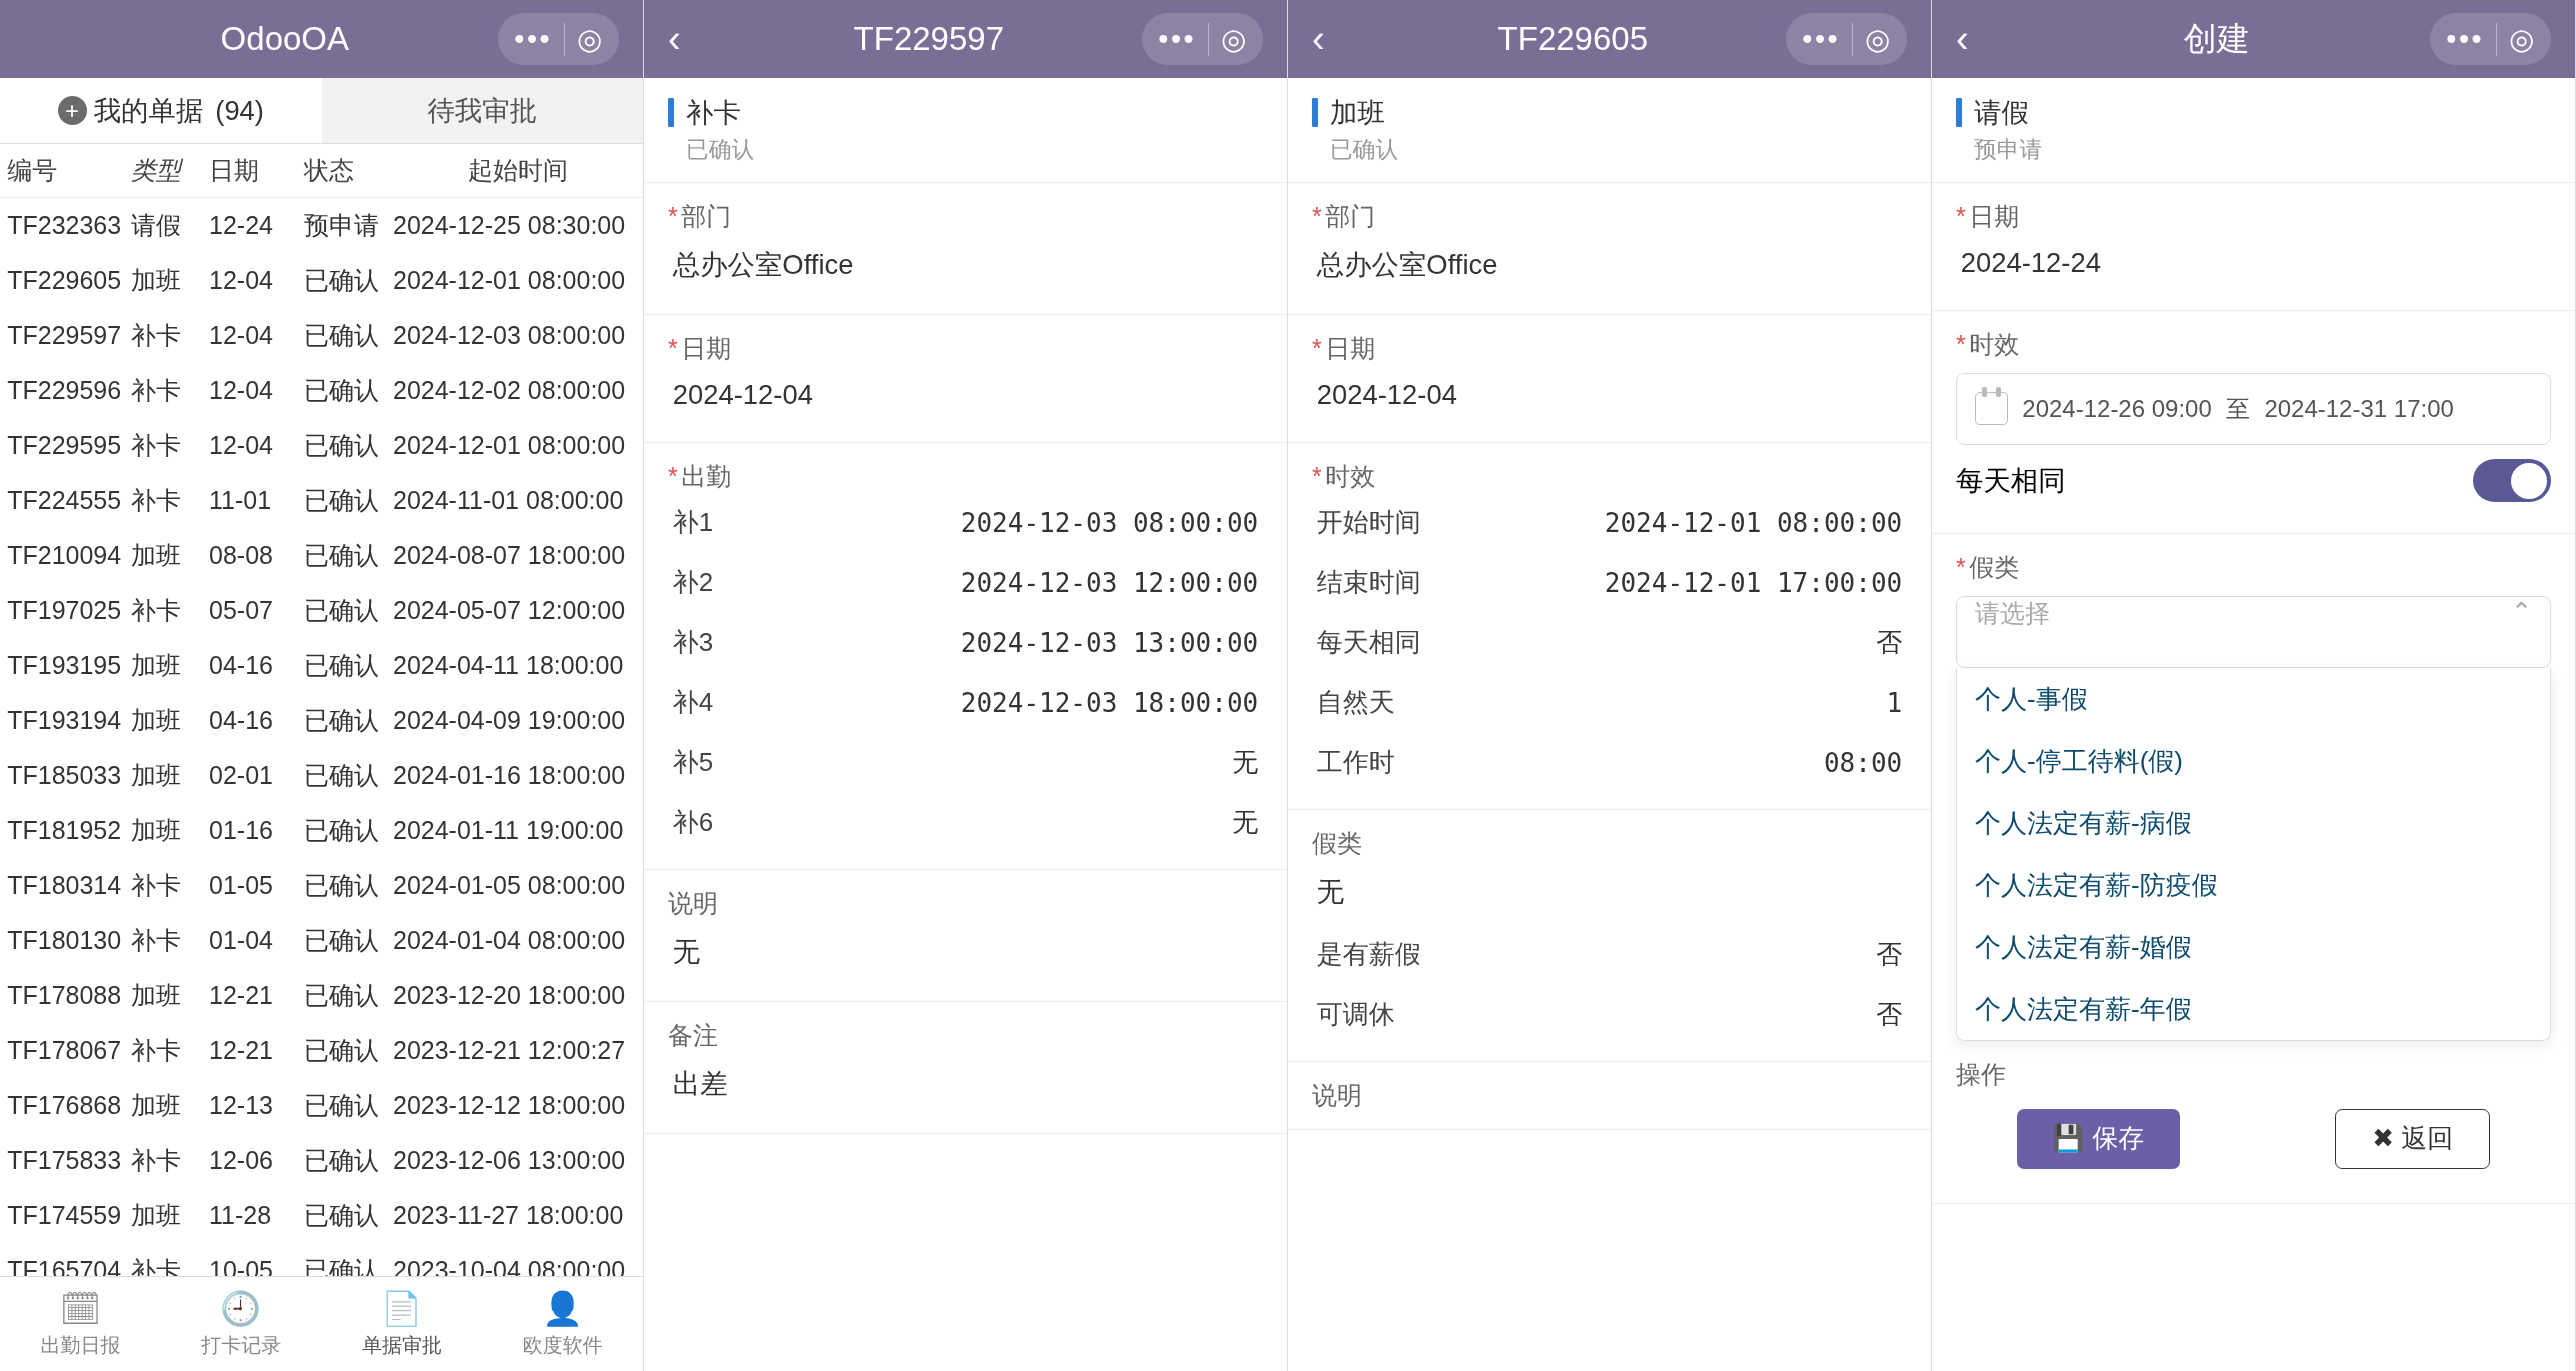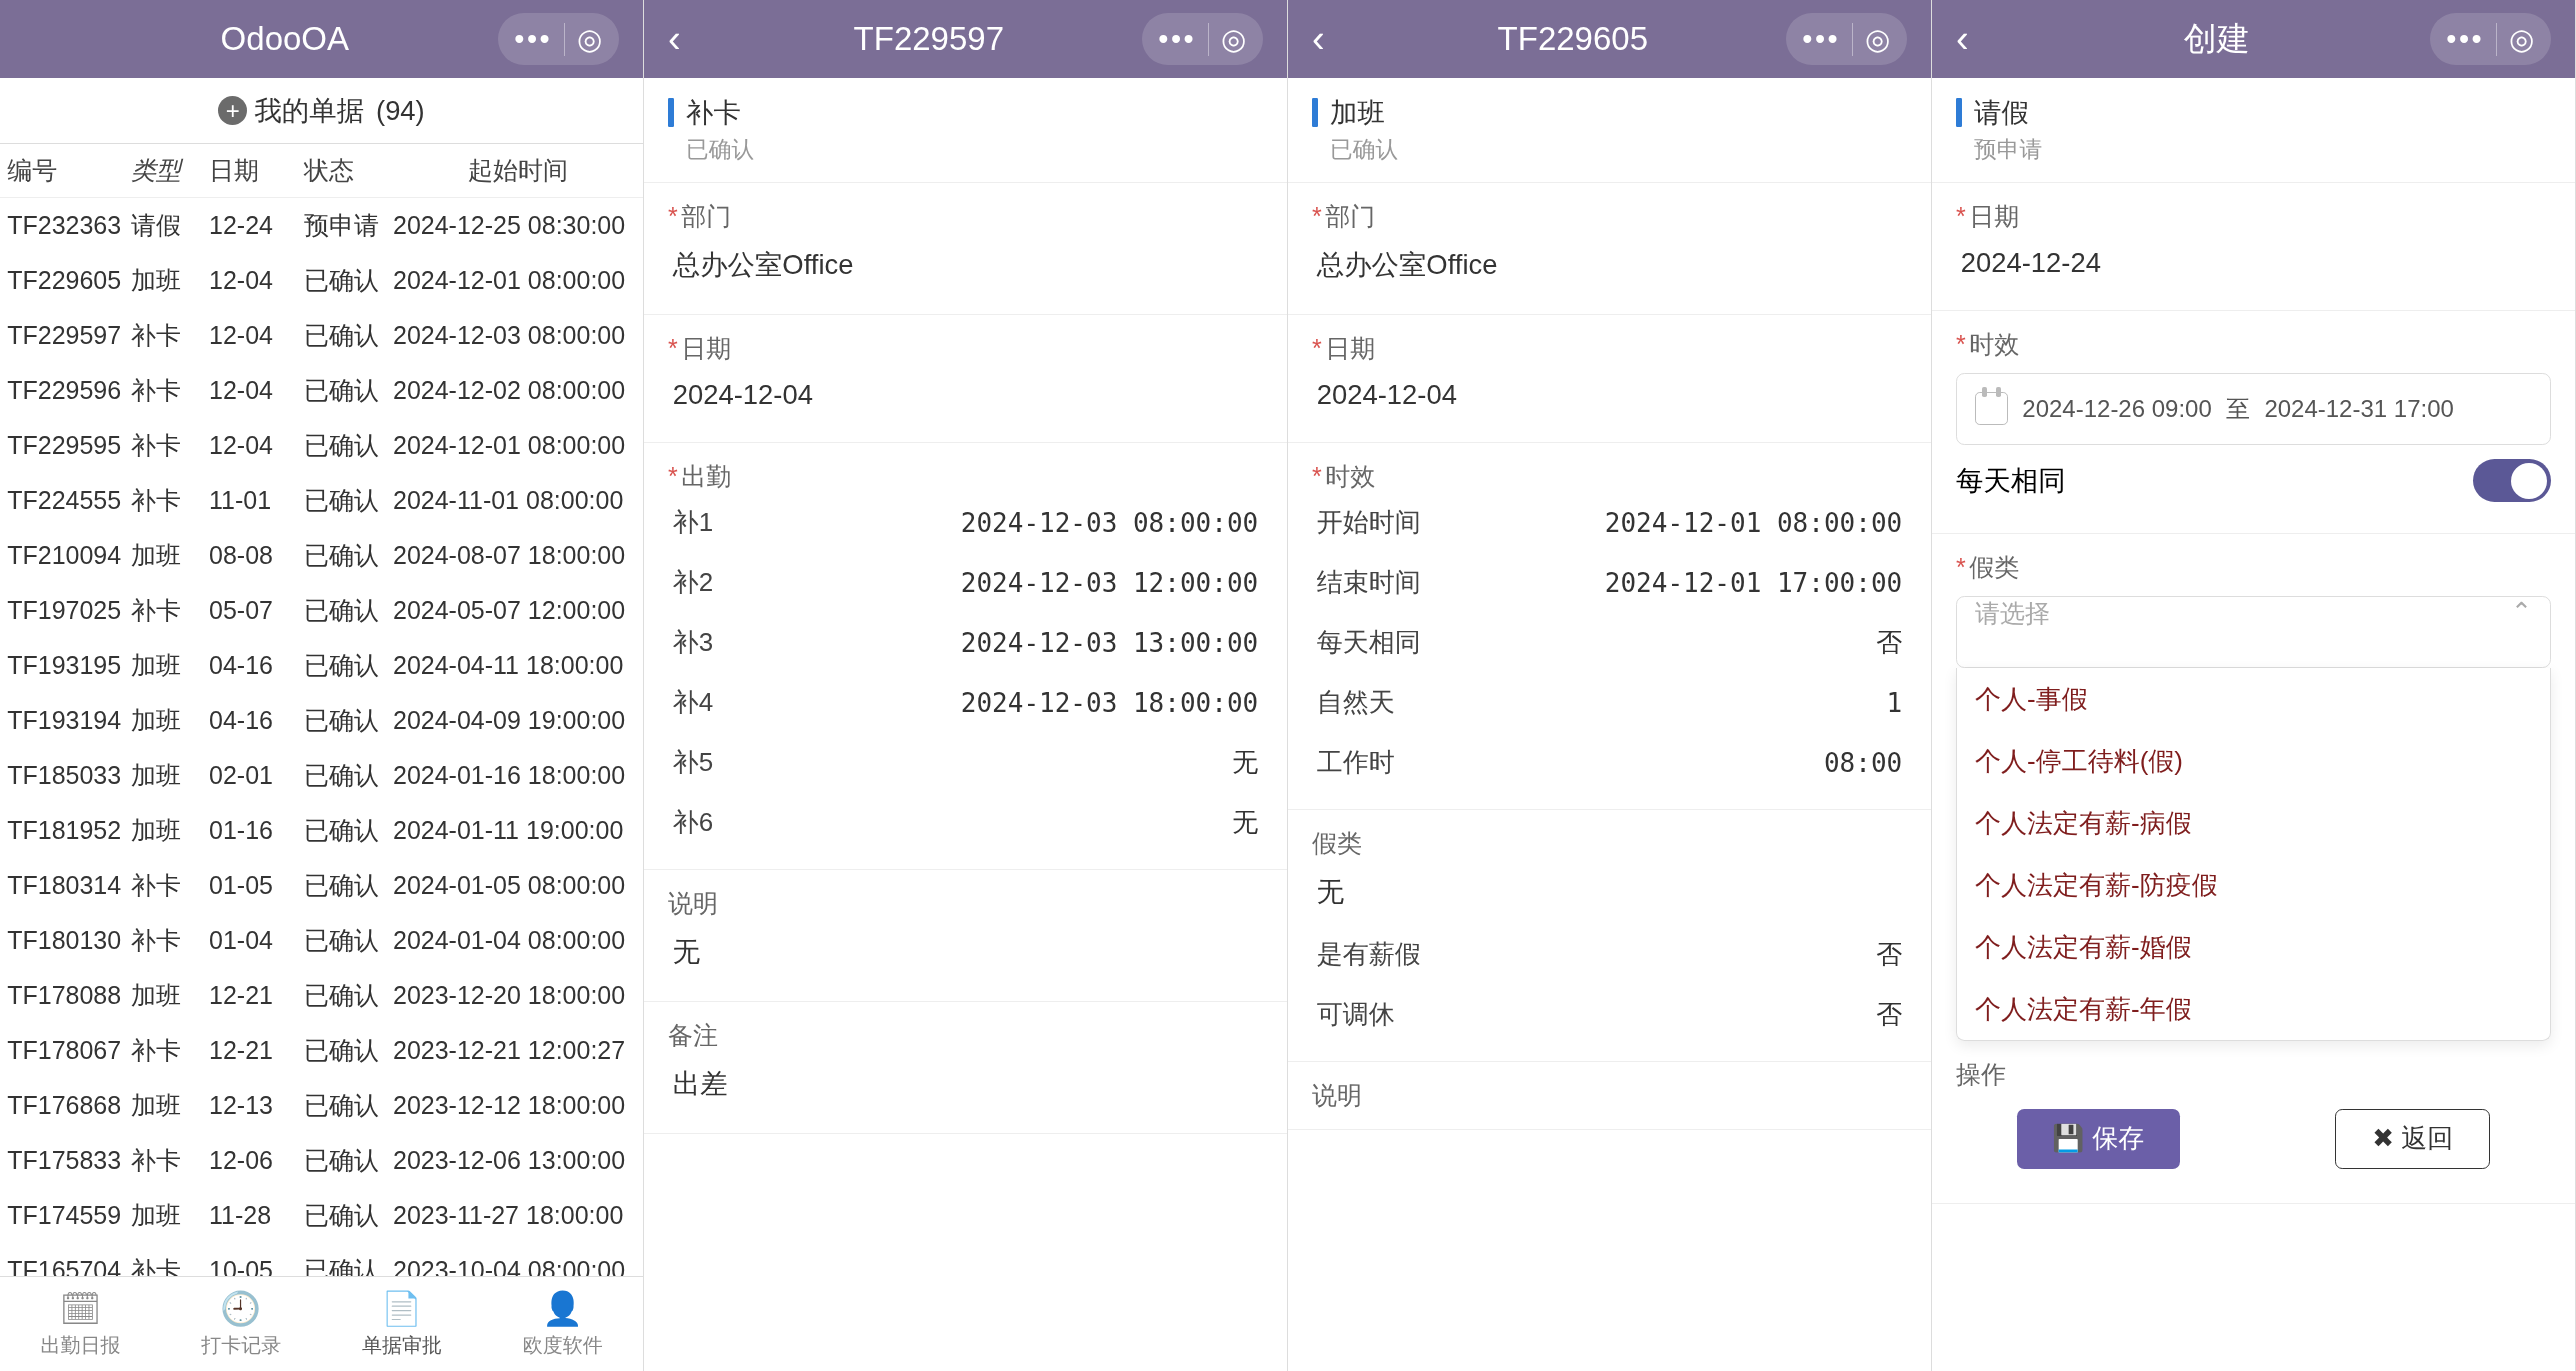--- a/index.html
+++ b/index.html
@@ -44,21 +44,21 @@
 
 .datebox { border:0.6px solid #ddd; border-radius:8.3px; height:72px; display:flex; align-items:center; padding:12px 18px; font-size:24px; color:#555; gap:14.3px; margin-top:12px; }
 .datebox .cal { width:33px; height:33px; border:1.8px solid #bbb; border-radius:4.8px; position:relative; }
 .datebox .cal::before{content:"";position:absolute;top:-6px;left:6px;width:4.8px;height:9.5px;background:#bbb;border-radius:1.8px;}
 .datebox .cal::after{content:"";position:absolute;top:-6px;right:6px;width:4.8px;height:9.5px;background:#bbb;border-radius:1.8px;}
 .switchrow { display:flex; justify-content:space-between; align-items:center; height:72px; font-size:27.4px; }
 .switch { width:78px; height:43px; background:#5b5896; border-radius:24px; position:relative; }
 .switch::after { content:""; position:absolute; right:3.6px; top:3.6px; width:36px; height:36px; background:#fff; border-radius:50%; }
 .selectbox { border:0.6px solid #ddd; border-radius:8.3px; height:72px; display:flex; align-items:flex-start; justify-content:space-between; padding:0 18px; font-size:25px; color:#aaa; margin-top:12px; }
 .dropdown { border:0.6px solid #ddd; border-top:none; border-radius:0 0 8.3px 8.3px; box-shadow:0 4.8px 14.3px rgba(0,0,0,0.08); }
-.dropdown .opt { height:62px; display:flex; align-items:center; padding:0 18px; font-size:26px; color:#7f1d1d; }
+.dropdown .opt { height:62px; display:flex; align-items:center; padding:0 18px; font-size:26px; color:#0c4a6e; }
 .footerbtns { display:flex; justify-content:center; gap:155px; padding:18px 0; }
 .btn { height:60px; padding:0 36px; border-radius:7.2px; font-size:26px; display:flex; align-items:center; gap:7.2px; }
 .btn.primary { background:#6b5fa8; color:#fff; }
 .btn.default { background:#fff; border:1.2px solid #333; color:#333; }
 </style>
 </head>
 <body>
 
 <div class="pane">
   <div class="titlebar">
@@ -68,20 +68,23 @@
       <span class="dots">•••</span>
       <span class="target">◎</span>
     </span>
   </div>
   <div class="tabbar">
     <div class="tab active">
       <span class="plusicon">+</span>
       <span>我的单据</span>
       <span style="margin-left:12px">(94)</span>
     </div>
+    <div class="tab">
+      <span>待我审批</span>
+    </div>
   </div>
   <div class="listhead">
     <span class="c1">编号</span>
     <span class="c2">类型</span>
     <span class="c3">日期</span>
     <span class="c4">状态</span>
     <span class="c5">起始时间</span>
   </div>
   <div class="rows" id="rows1">
       <div class="row">

